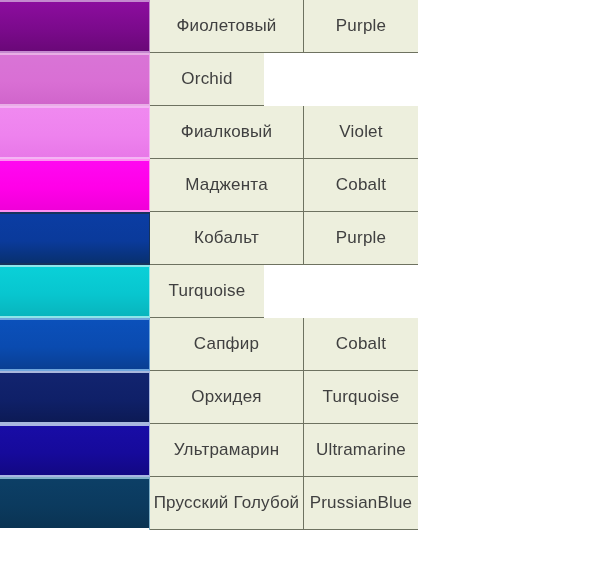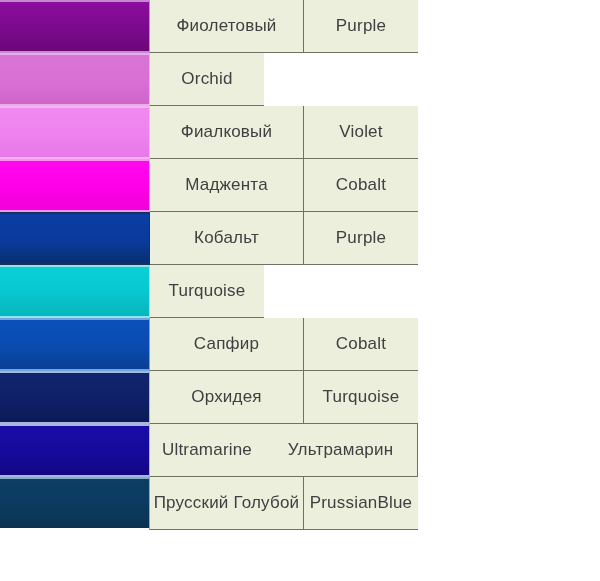--- a/index.html
+++ b/index.html
@@ -187,22 +187,22 @@
       <div class="name-cell name-en">Turquoise</div>
       <div class="blank-cell"></div>
     </div>
     <div class="color-row">
       <div class="swatch-cell">
         <div class="swatch-gloss" style="background: rgb(169, 182, 226);"></div>
         <div class="swatch-fill" style="background: linear-gradient(rgb(24, 12, 166) 0%, rgb(22, 10, 155) 55%, rgb(18, 8, 131) 100%);"></div>
         <div class="swatch-gloss-bottom" style="background: rgb(169, 182, 226);"></div>
         <div class="swatch-edge" style="background: rgb(169, 182, 226);"></div>
       </div>
+      <div class="name-cell name-ru">Ультрамарин</div>
       <div class="name-cell name-en">Ultramarine</div>
-      <div class="name-cell name-ru">Ультрамарин</div>
       <div class="blank-cell"></div>
     </div>
     <div class="color-row">
       <div class="swatch-cell">
         <div class="swatch-gloss" style="background: rgb(127, 176, 200);"></div>
         <div class="swatch-fill" style="background: linear-gradient(rgb(12, 63, 102) 0%, rgb(11, 58, 94) 55%, rgb(10, 51, 82) 100%);"></div>
         <div class="swatch-edge" style="background: rgb(127, 176, 200);"></div>
       </div>
       <div class="name-cell name-ru">Прусский Голубой</div>
       <div class="name-cell name-en">PrussianBlue</div>

